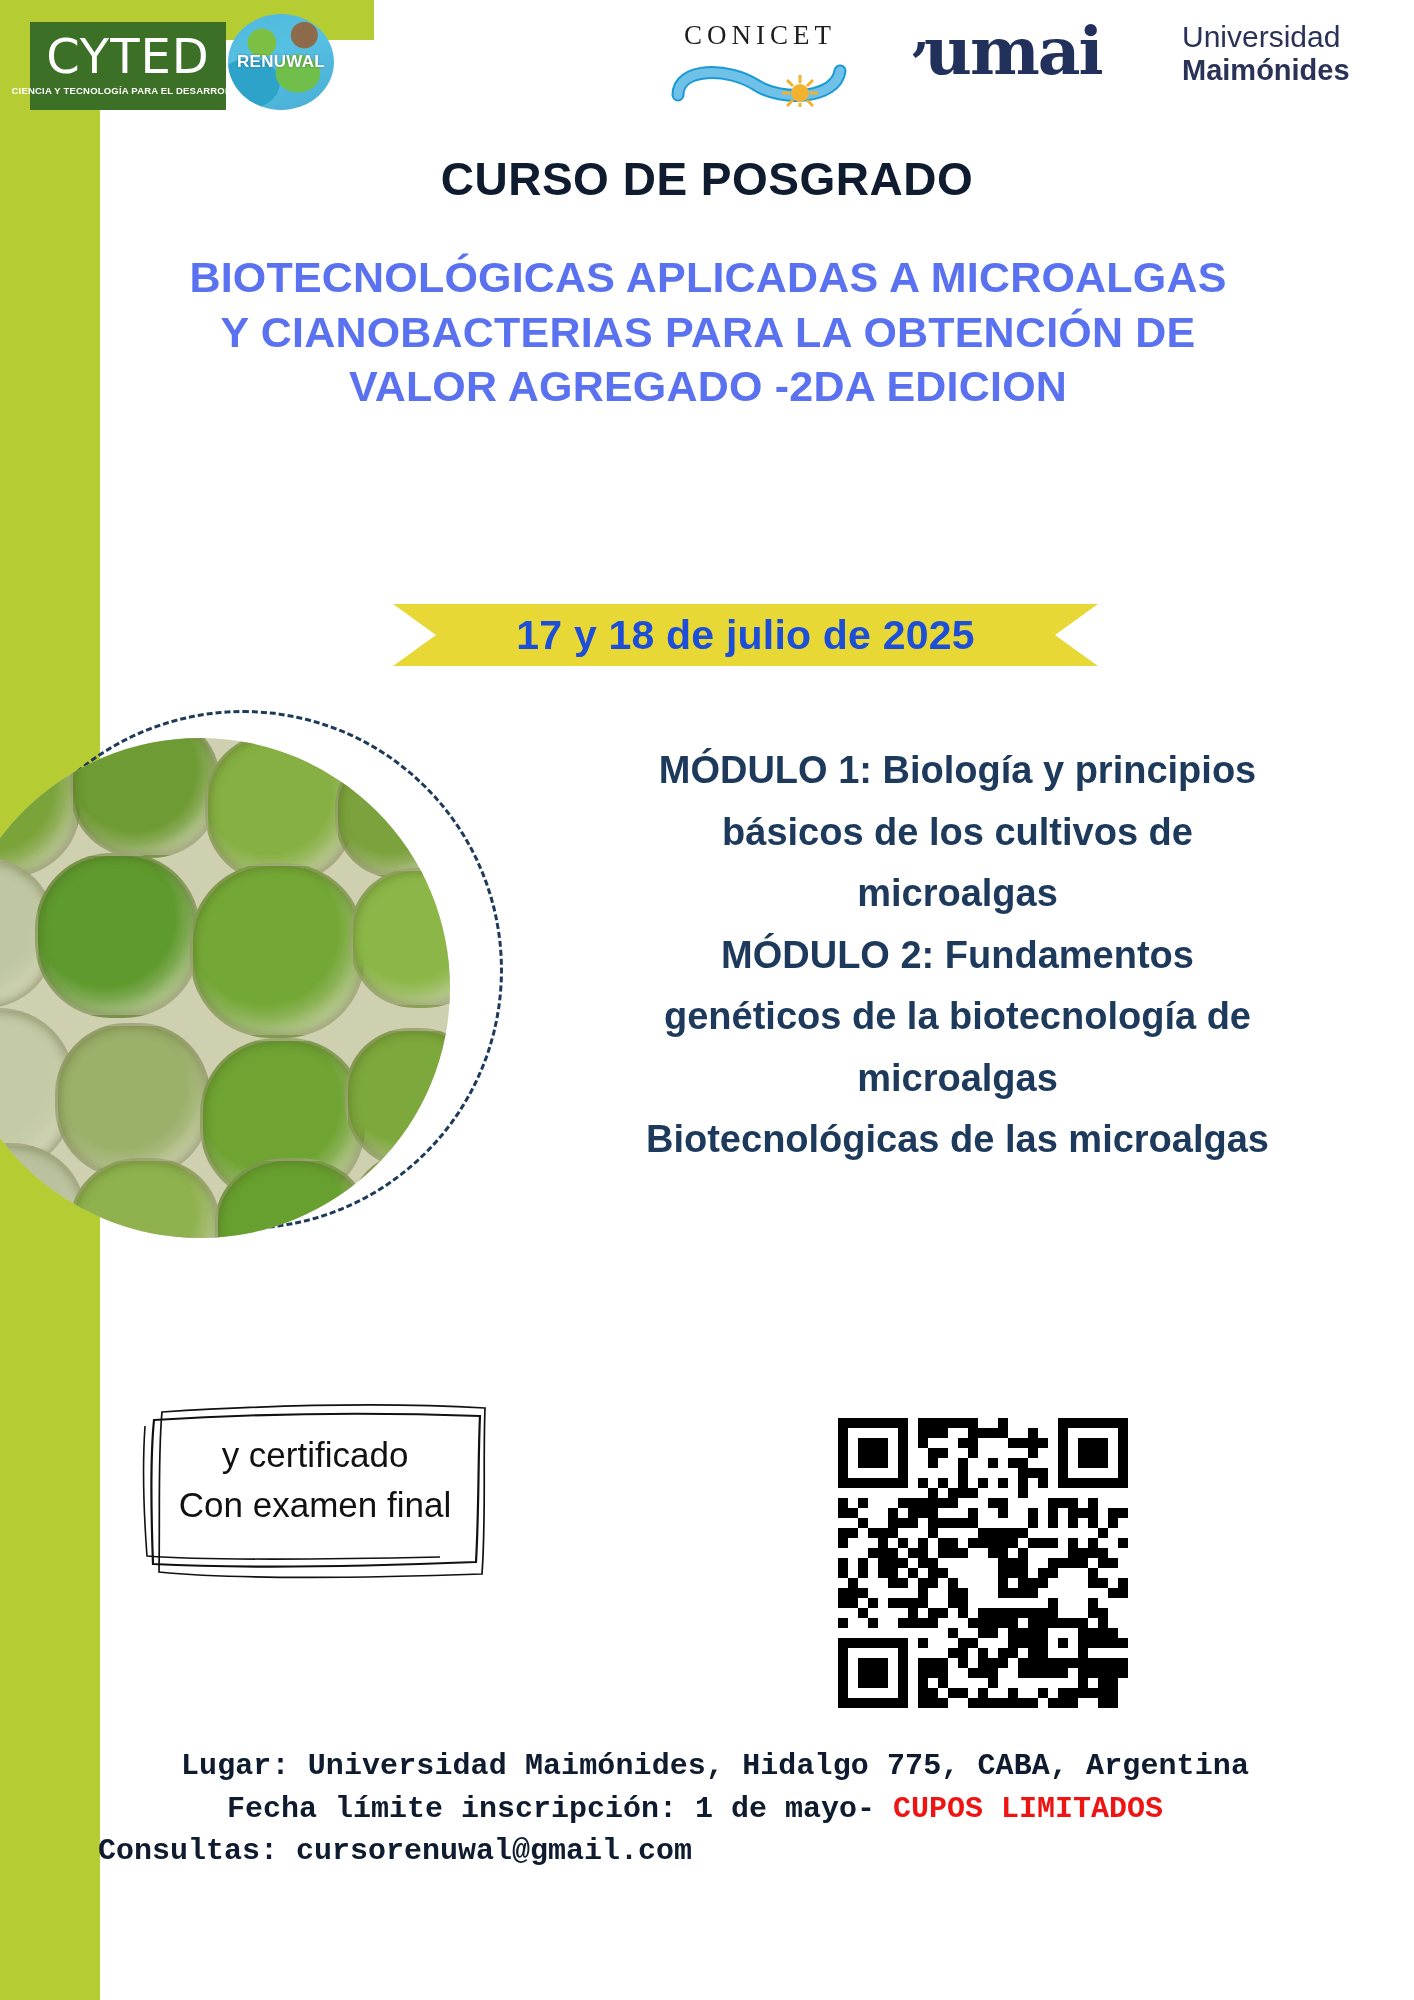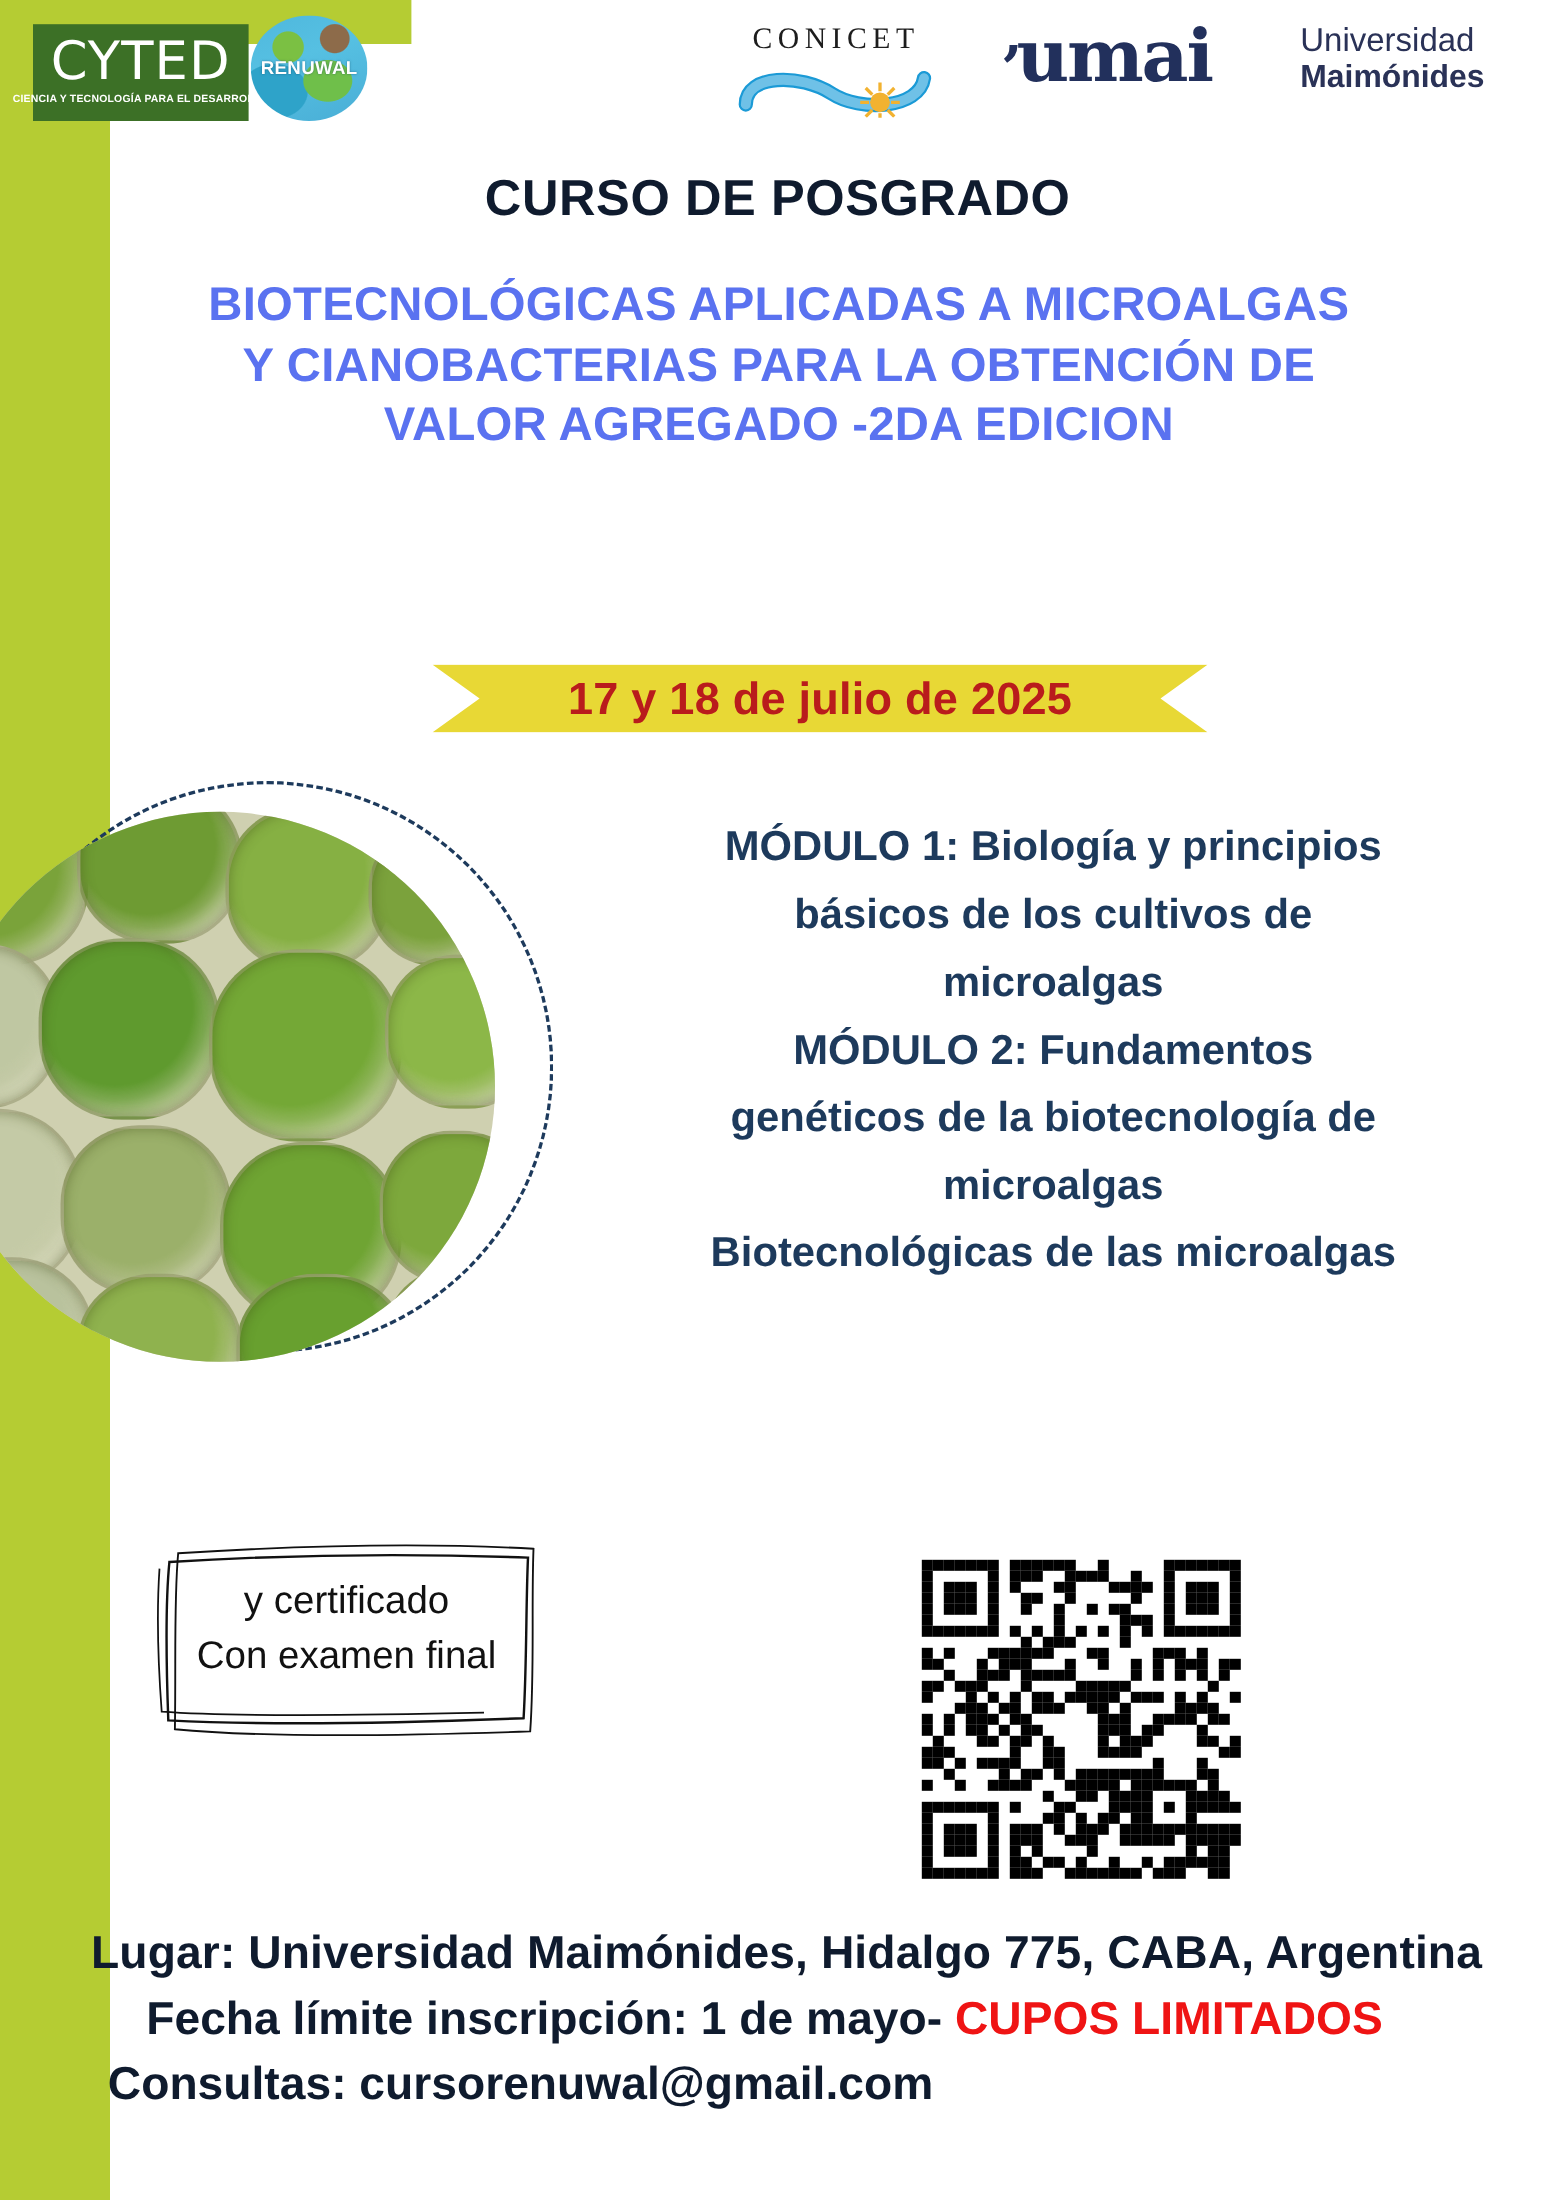--- a/index.html
+++ b/index.html
@@ -123,21 +123,21 @@
 
   
   .ribbon{
     position:absolute;left:393px;top:604px;width:705px;height:62px;
     background:#e8d835;
     clip-path:polygon(0 0, 705px 0, 662px 31px, 705px 62px, 0 62px, 43px 31px);
     display:flex;align-items:center;justify-content:center;
   }
   .ribbon-text{
     font-family:"Liberation Sans", sans-serif;
-    font-weight:700;font-size:41px;color:#b91c1c;
+    font-weight:700;font-size:41px;color:#1d4ed8;
     letter-spacing:0.2px;
   }
 
   
   .algae-wrap{
     position:absolute;left:-55px;top:700px;width:575px;height:560px;
   }
   .algae-dashed{
     position:absolute;left:38px;top:10px;width:520px;height:520px;
     border-radius:50%;
@@ -180,21 +180,21 @@
     background:#fff;
   }
   .qr .m{position:absolute;background:#000;}
 
   
   .footer{
     position:absolute;left:60px;top:1745px;width:1310px;
     font-family:"Liberation Sans", sans-serif;
     font-weight:700;color:#0f1b2e;
   }
-  .f-line{text-align:center;font-size:42px;line-height:1.42;white-space:nowrap;}
+  .f-line{text-align:center;font-size:30px;line-height:1.42;white-space:nowrap;font-family:Liberation Mono, monospace;}
   .f-line.l1{letter-spacing:0.1px;}
   .f-line.l2{padding-right:40px;}
   .f-line.l4{text-align:left;padding-left:38px;}
   .red{color:#ef1414;}
 </style>
 </head>
 <body>
 
 <div class="poster">
 

